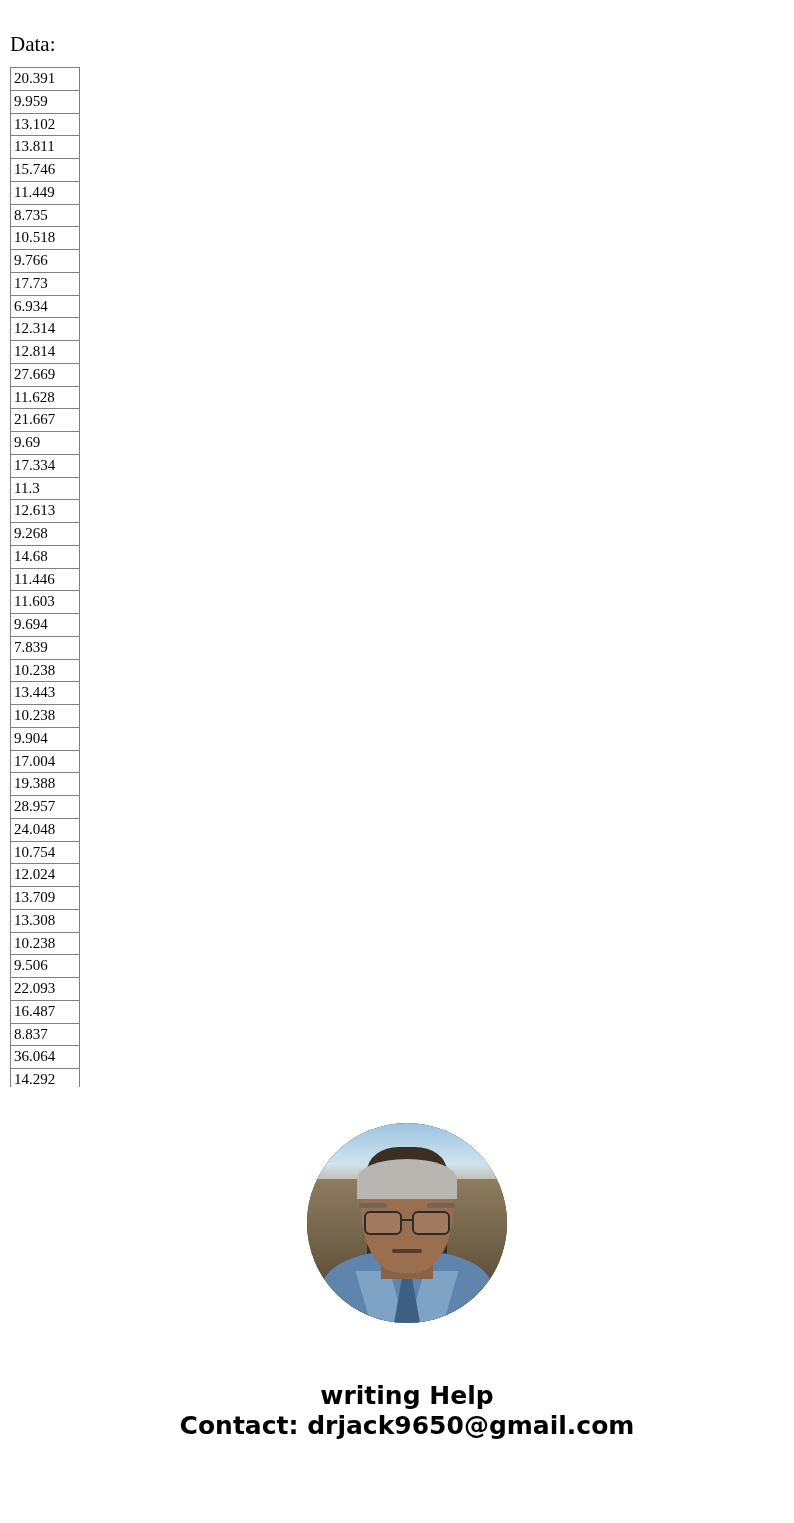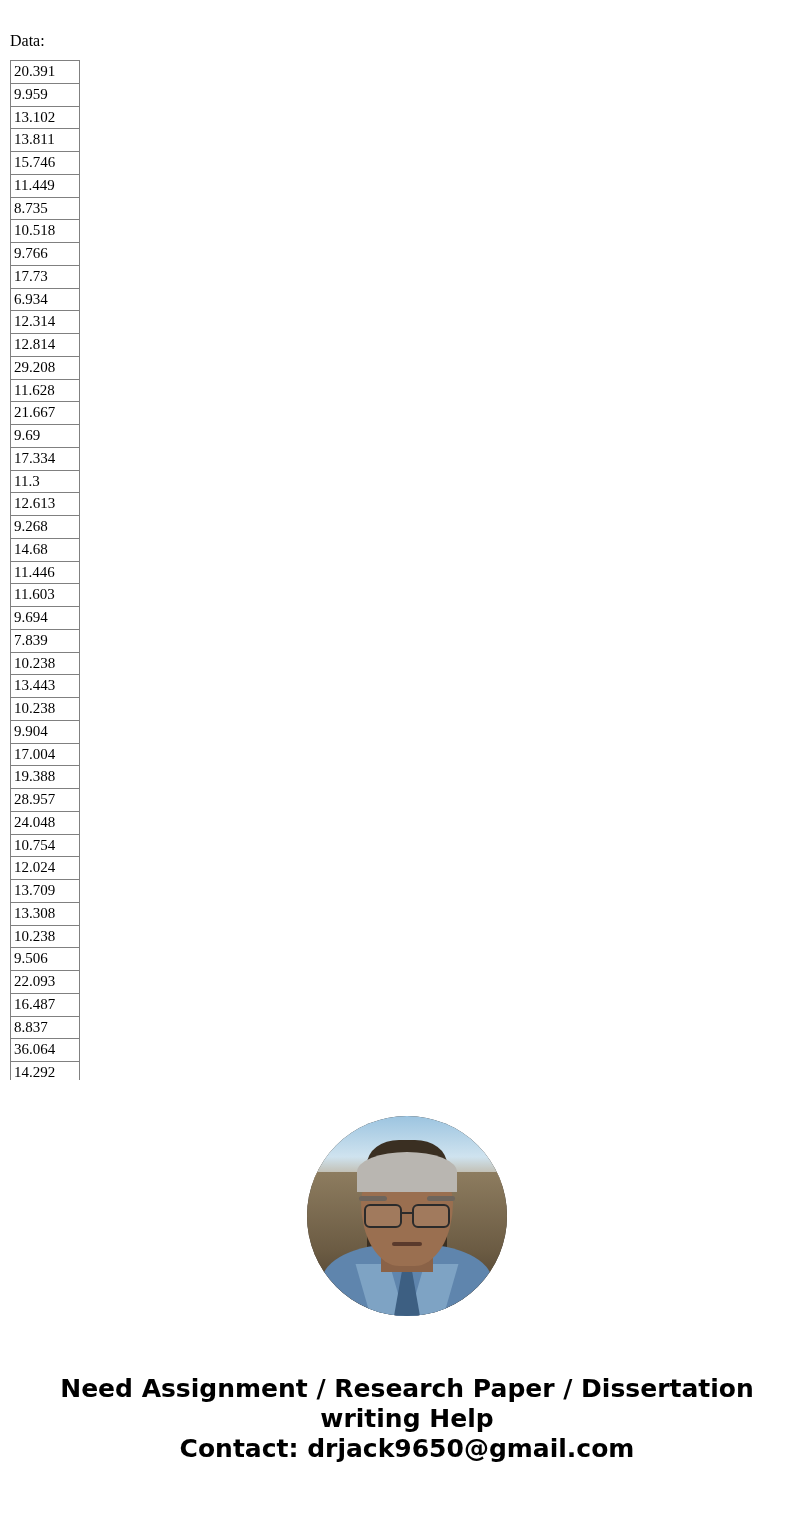--- a/index.html
+++ b/index.html
@@ -19,21 +19,21 @@
     box-sizing: border-box;
     padding: 8px 10px 0 10px;
   }
   .prompt {
     font-size: 15.5px;
     line-height: 1.32;
     margin: 4px 0 0 0;
     text-align: left;
   }
   .data-label {
-    font-size: 16px;
+    font-size: 21px;
     margin: 24px 0 10px 0;
   }
   .data-table {
     border-collapse: collapse;
     border-spacing: 0;
     margin: 0;
     width: 70px;
   }
   .data-table td {
     border: 1px solid #808080;
@@ -222,21 +222,21 @@
         <tr>
             <td>6.934</td>
           </tr>
         <tr>
             <td>12.314</td>
           </tr>
         <tr>
             <td>12.814</td>
           </tr>
         <tr>
-            <td>29.208</td>
+            <td>27.669</td>
           </tr>
         <tr>
             <td>11.628</td>
           </tr>
         <tr>
             <td>21.667</td>
           </tr>
         <tr>
             <td>9.69</td>
           </tr>
@@ -345,19 +345,18 @@
       <div class="brow-r"></div>
       <div class="glasses">
         <div class="lens l"></div>
         <div class="bridge"></div>
         <div class="lens r"></div>
       </div>
       <div class="mouth"></div>
     </div>
 
     <div class="footer-text">
-      <span>Need Assignment / Research Paper / Dissertation</span>
       <span class="line2">writing Help</span>
       <span class="line2">Contact: drjack9650@gmail.com</span>
     </div>
   </div>
 
 </div>
 
 </body></html>

